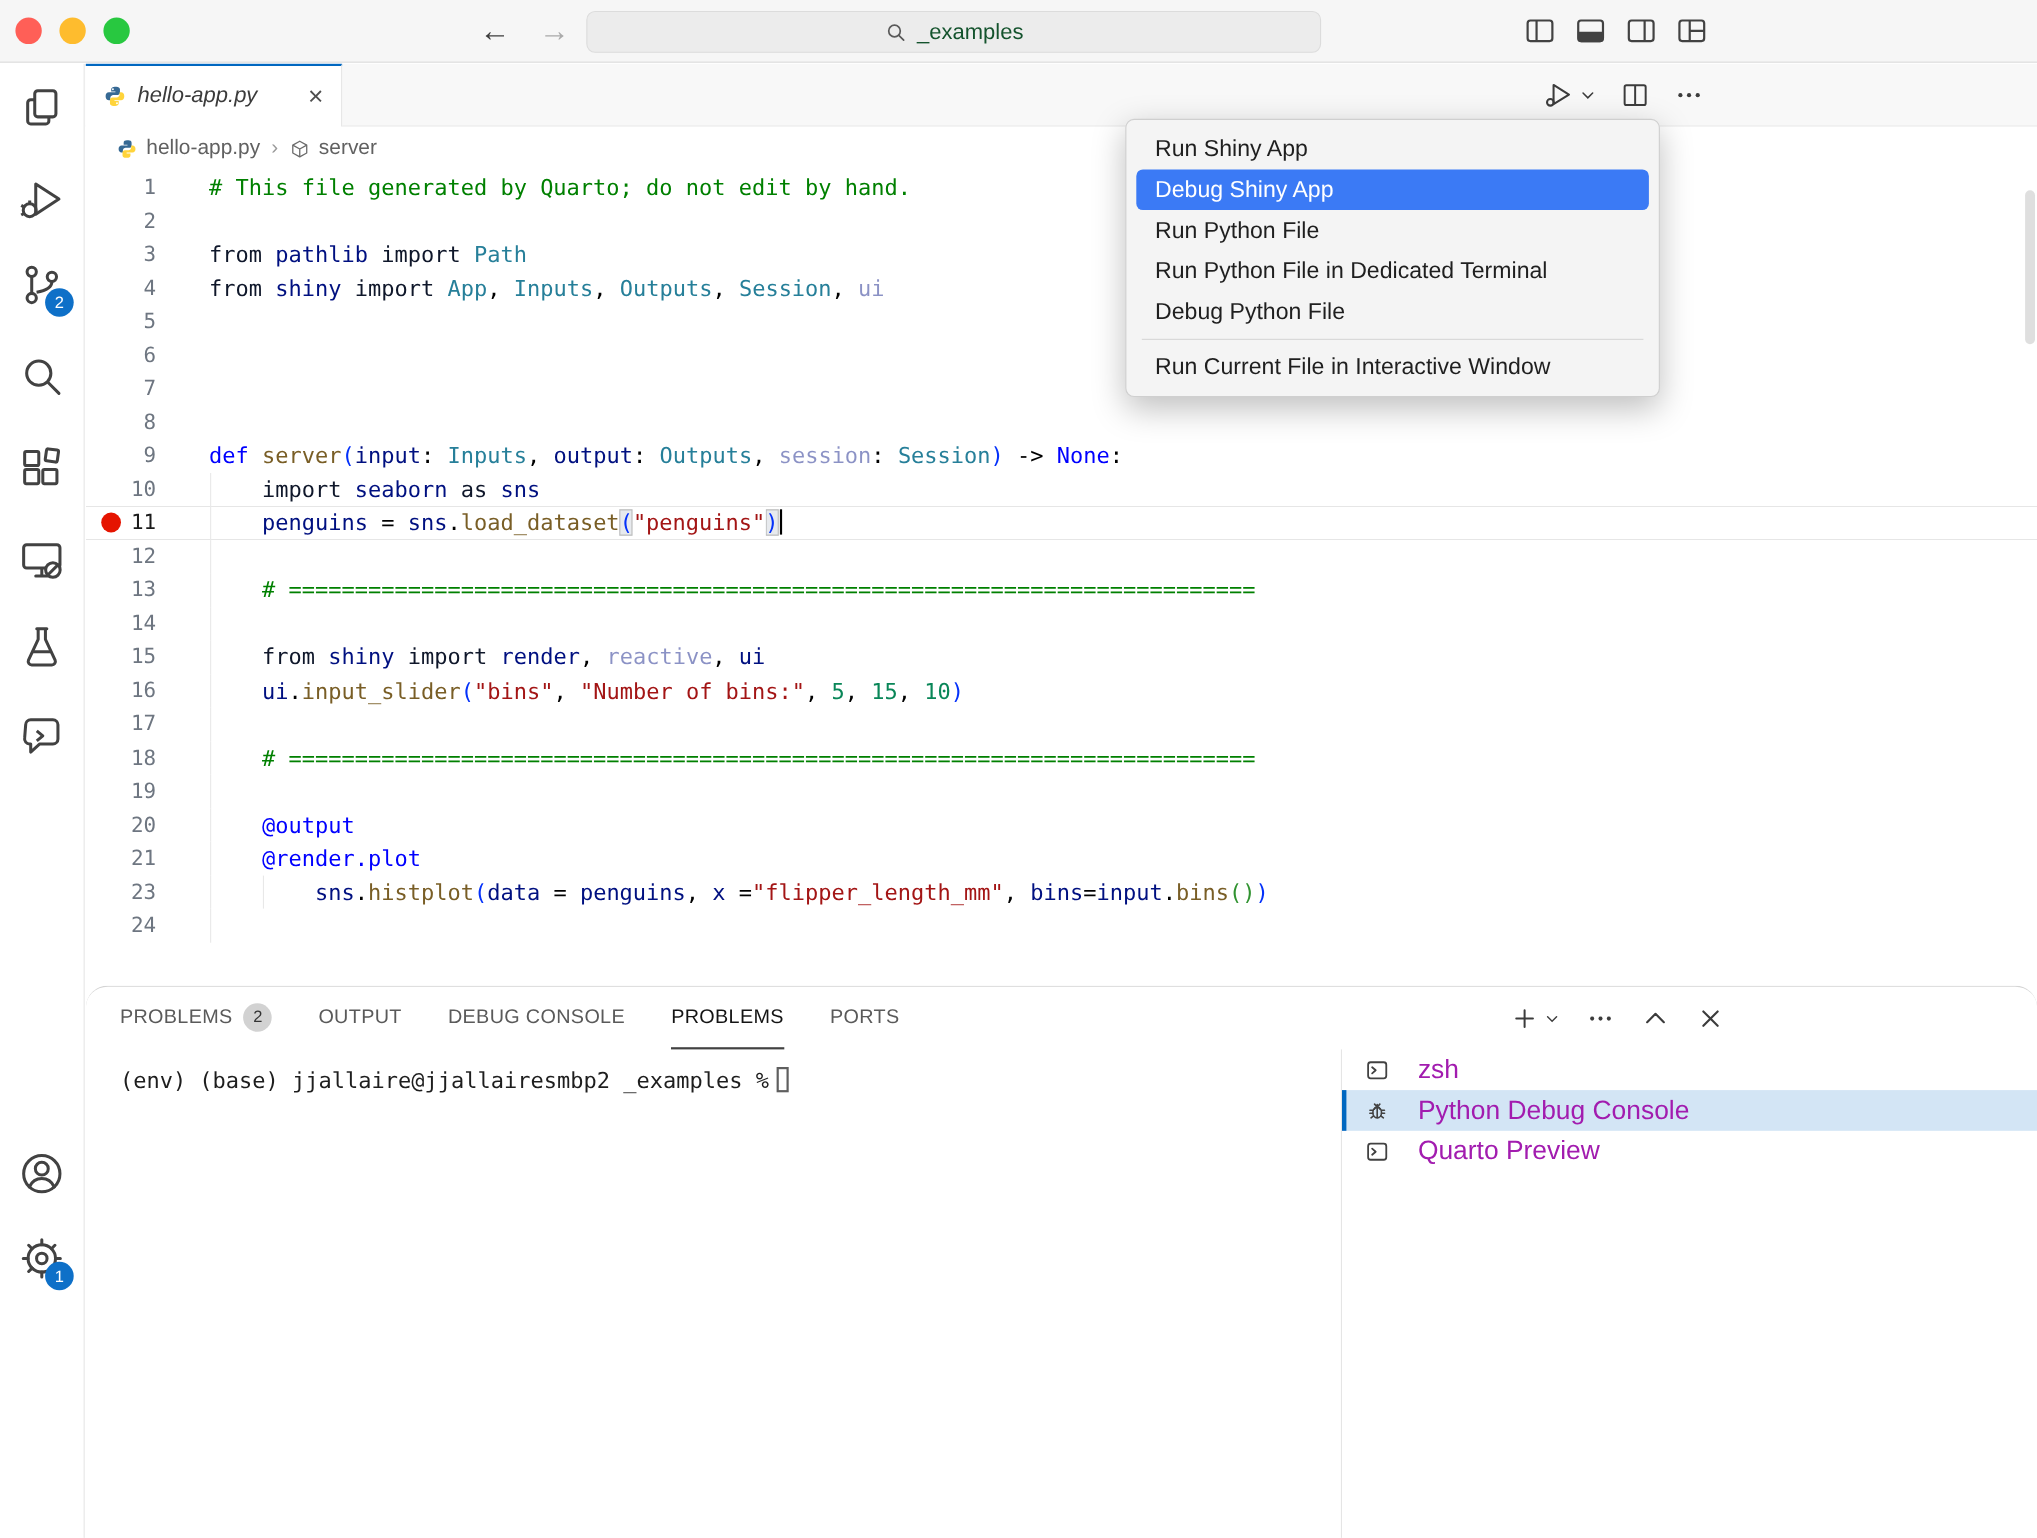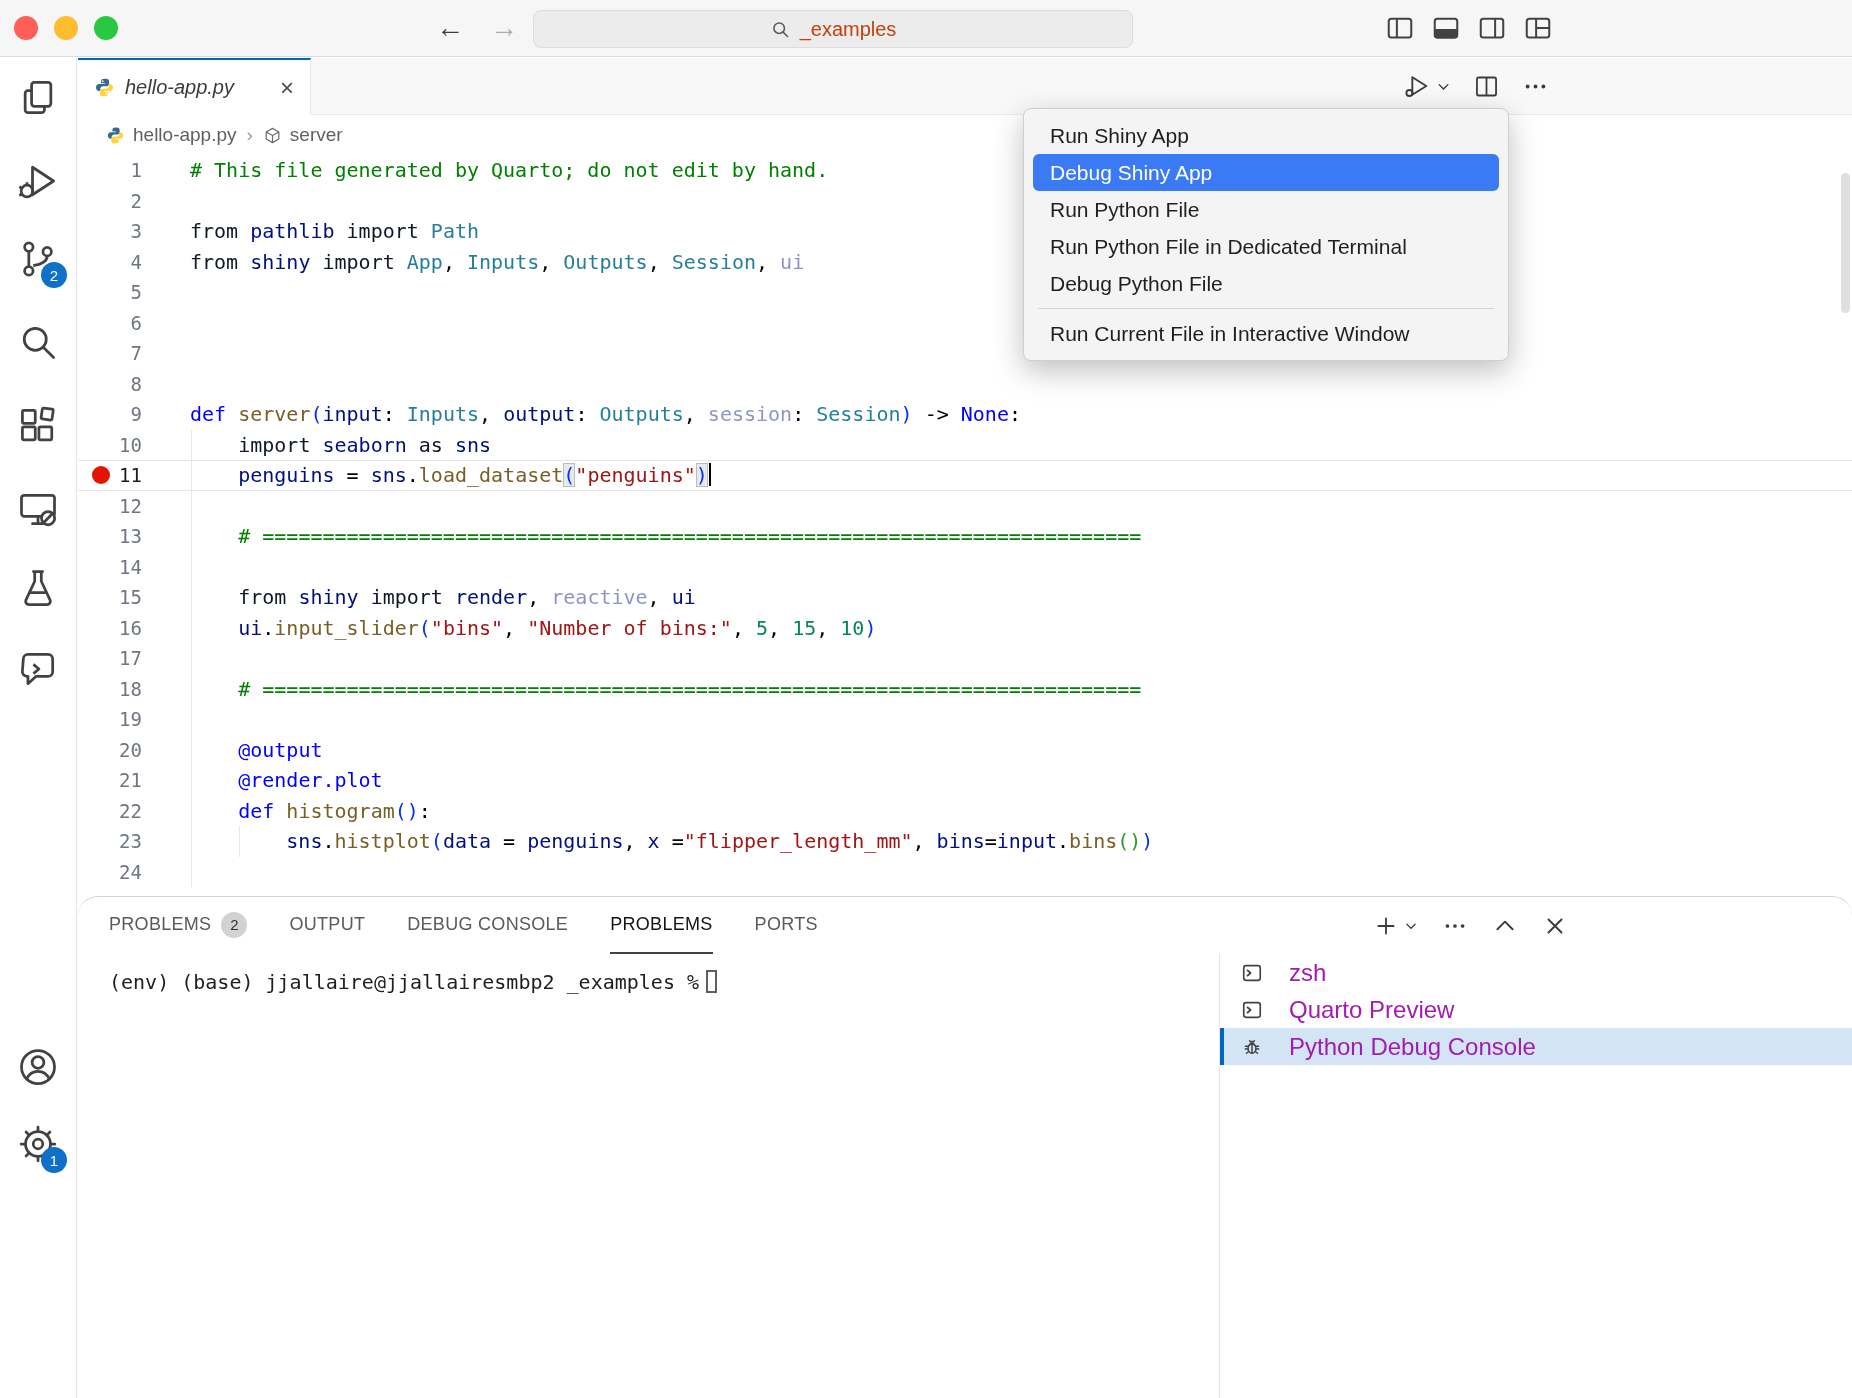--- a/index.html
+++ b/index.html
@@ -16,24 +16,24 @@
   .titlebar { position:absolute; left:0; top:0; width:1852px; height:57px; background:#f6f6f6; border-bottom:1px solid #dcdcdc; }
   .traffic { position:absolute; left:14px; top:16px; display:flex; gap:16px; }
   .tl { width:24px; height:24px; border-radius:50%; }
   .tl.red { background:#ff5f57; }
   .tl.yellow { background:#febc2e; }
   .tl.green { background:#28c840; }
   .nav-arrows { position:absolute; left:436px; top:0; height:56px; display:flex; align-items:center; gap:26px; font-size:28px; }
   .arrow-back { color:#3c3c3c; }
   .arrow-fwd { color:#ababab; }
   .search-box {
-    position:absolute; left:533px; top:10px; width:600px; height:38px;
+    position:absolute; left:533px; top:10px; width:668px; height:38px;
     background:#ececec; border:1px solid #dcdcdc; border-radius:8px;
     display:flex; align-items:center; justify-content:center; gap:9px;
-    color:#c2410c; font-size:20px;
+    color:#14532d; font-size:20px;
   }
   .titlebar-icons { position:absolute; left:1385px; top:0; height:56px; display:flex; align-items:center; gap:16px; }
 
   
   .activitybar { position:absolute; left:0; top:58px; width:77px; height:1340px; background:#ffffff; border-right:1px solid #e5e5e5; }
   .ab-item { position:absolute; left:16px; width:44px; height:44px; color:#424242; }
   .ab-badge {
     position:absolute; right:-7px; bottom:-7px; width:26px; height:26px; border-radius:50%;
     background:#0e70c8; color:#fff; font-size:15px; display:flex; align-items:center; justify-content:center;
   }
@@ -306,21 +306,20 @@
       <div class="code-line"><div class="gutter"><span class="ln">12</span></div><div class="line-content"><span class="indent-guide" style="left: 0.5px;"></span></div></div>
       <div class="code-line"><div class="gutter"><span class="ln">13</span></div><div class="line-content"><span class="indent-guide" style="left: 0.5px;"></span><span class="tk-p">    </span><span class="tk-com"># =========================================================================</span></div></div>
       <div class="code-line"><div class="gutter"><span class="ln">14</span></div><div class="line-content"><span class="indent-guide" style="left: 0.5px;"></span></div></div>
       <div class="code-line"><div class="gutter"><span class="ln">15</span></div><div class="line-content"><span class="indent-guide" style="left: 0.5px;"></span><span class="tk-p">    </span><span class="tk-kw">from</span><span class="tk-var"> shiny </span><span class="tk-kw">import</span><span class="tk-var"> render</span><span class="tk-p">, </span><span class="tk-var dim">reactive</span><span class="tk-p">, </span><span class="tk-var">ui</span></div></div>
       <div class="code-line"><div class="gutter"><span class="ln">16</span></div><div class="line-content"><span class="indent-guide" style="left: 0.5px;"></span><span class="tk-p">    </span><span class="tk-var">ui</span><span class="tk-p">.</span><span class="tk-fn">input_slider</span><span class="tk-pb">(</span><span class="tk-str">"bins"</span><span class="tk-p">, </span><span class="tk-str">"Number of bins:"</span><span class="tk-p">, </span><span class="tk-num">5</span><span class="tk-p">, </span><span class="tk-num">15</span><span class="tk-p">, </span><span class="tk-num">10</span><span class="tk-pb">)</span></div></div>
       <div class="code-line"><div class="gutter"><span class="ln">17</span></div><div class="line-content"><span class="indent-guide" style="left: 0.5px;"></span></div></div>
       <div class="code-line"><div class="gutter"><span class="ln">18</span></div><div class="line-content"><span class="indent-guide" style="left: 0.5px;"></span><span class="tk-p">    </span><span class="tk-com"># =========================================================================</span></div></div>
       <div class="code-line"><div class="gutter"><span class="ln">19</span></div><div class="line-content"><span class="indent-guide" style="left: 0.5px;"></span></div></div>
       <div class="code-line"><div class="gutter"><span class="ln">20</span></div><div class="line-content"><span class="indent-guide" style="left: 0.5px;"></span><span class="tk-p">    </span><span class="tk-kw2">@output</span></div></div>
       <div class="code-line"><div class="gutter"><span class="ln">21</span></div><div class="line-content"><span class="indent-guide" style="left: 0.5px;"></span><span class="tk-p">    </span><span class="tk-kw2">@render.plot</span></div></div>
-      <div class="code-line"><div class="gutter"><span class="ln">22</span></div><div class="line-content"><span class="indent-guide" style="left: 0.5px;"></span><span class="tk-p">    </span><span class="tk-kw2">def</span><span class="tk-p"> </span><span class="tk-fn">histogram</span><span class="tk-pb">()</span><span class="tk-p">:</span></div></div>
       <div class="code-line"><div class="gutter"><span class="ln">23</span></div><div class="line-content"><span class="indent-guide" style="left: 0.5px;"></span><span class="indent-guide" style="left: 48.5px;"></span><span class="tk-p">        </span><span class="tk-var">sns</span><span class="tk-p">.</span><span class="tk-fn">histplot</span><span class="tk-pb">(</span><span class="tk-var">data</span><span class="tk-p"> = </span><span class="tk-var">penguins</span><span class="tk-p">, </span><span class="tk-var">x</span><span class="tk-p"> =</span><span class="tk-str">"flipper_length_mm"</span><span class="tk-p">, </span><span class="tk-var">bins</span><span class="tk-p">=</span><span class="tk-var">input</span><span class="tk-p">.</span><span class="tk-fn">bins</span><span class="tk-pg">()</span><span class="tk-pb">)</span></div></div>
       <div class="code-line"><div class="gutter"><span class="ln">24</span></div><div class="line-content"><span class="indent-guide" style="left: 0.5px;"></span></div></div>
     </div>
   <div class="scroll-thumb"></div>
 </div>
 
 <div class="panel">
   <div class="panel-tabs">
       <div class="panel-tab">
         <span>PROBLEMS</span>
@@ -374,37 +373,37 @@
   <div class="term-side">
       <div class="term-row">
         <span class="ico">
   <svg width="22" height="22" viewBox="0 0 24 24" fill="none" stroke="currentColor" stroke-width="1.8" stroke-linecap="round" stroke-linejoin="round">
             <rect x="3" y="4" width="18" height="16" rx="2.5"></rect>
             <path d="M7 9l3.5 3L7 15"></path>
           </svg>
 </span>
         <span>zsh</span>
       </div>
+      <div class="term-row selected">
+        <span class="ico">
+  <svg width="22" height="22" viewBox="0 0 24 24" fill="none" stroke="currentColor" stroke-width="1.6" stroke-linecap="round">
+            <ellipse cx="12" cy="13.5" rx="4.3" ry="5.3"></ellipse>
+            <path d="M12 8.2c-1.4.1-2.5 1-2.9 2.1M12 8.2c1.4.1 2.5 1 2.9 2.1M12 8.2V5.6M9.4 5.2l1.2 1.4M14.6 5.2l-1.2 1.4M7.7 11.2H4.8M7.7 14.2h-3M8.4 16.9l-2.5 1.9M16.3 11.2h2.9M16.3 14.2h3M15.6 16.9l2.5 1.9M12 9.5v9"></path>
+          </svg>
+</span>
+        <span>Python Debug Console</span>
+      </div>
       <div class="term-row">
         <span class="ico">
   <svg width="22" height="22" viewBox="0 0 24 24" fill="none" stroke="currentColor" stroke-width="1.8" stroke-linecap="round" stroke-linejoin="round">
             <rect x="3" y="4" width="18" height="16" rx="2.5"></rect>
             <path d="M7 9l3.5 3L7 15"></path>
           </svg>
 </span>
         <span>Quarto Preview</span>
-      </div>
-      <div class="term-row selected">
-        <span class="ico">
-  <svg width="22" height="22" viewBox="0 0 24 24" fill="none" stroke="currentColor" stroke-width="1.6" stroke-linecap="round">
-            <ellipse cx="12" cy="13.5" rx="4.3" ry="5.3"></ellipse>
-            <path d="M12 8.2c-1.4.1-2.5 1-2.9 2.1M12 8.2c1.4.1 2.5 1 2.9 2.1M12 8.2V5.6M9.4 5.2l1.2 1.4M14.6 5.2l-1.2 1.4M7.7 11.2H4.8M7.7 14.2h-3M8.4 16.9l-2.5 1.9M16.3 11.2h2.9M16.3 14.2h3M15.6 16.9l2.5 1.9M12 9.5v9"></path>
-          </svg>
-</span>
-        <span>Python Debug Console</span>
       </div>
     </div>
 </div>
 
 <div class="menu">
     <div class="menu-item">Run Shiny App</div>
     <div class="menu-item selected">Debug Shiny App</div>
     <div class="menu-item">Run Python File</div>
     <div class="menu-item">Run Python File in Dedicated Terminal</div>
     <div class="menu-item">Debug Python File</div>

